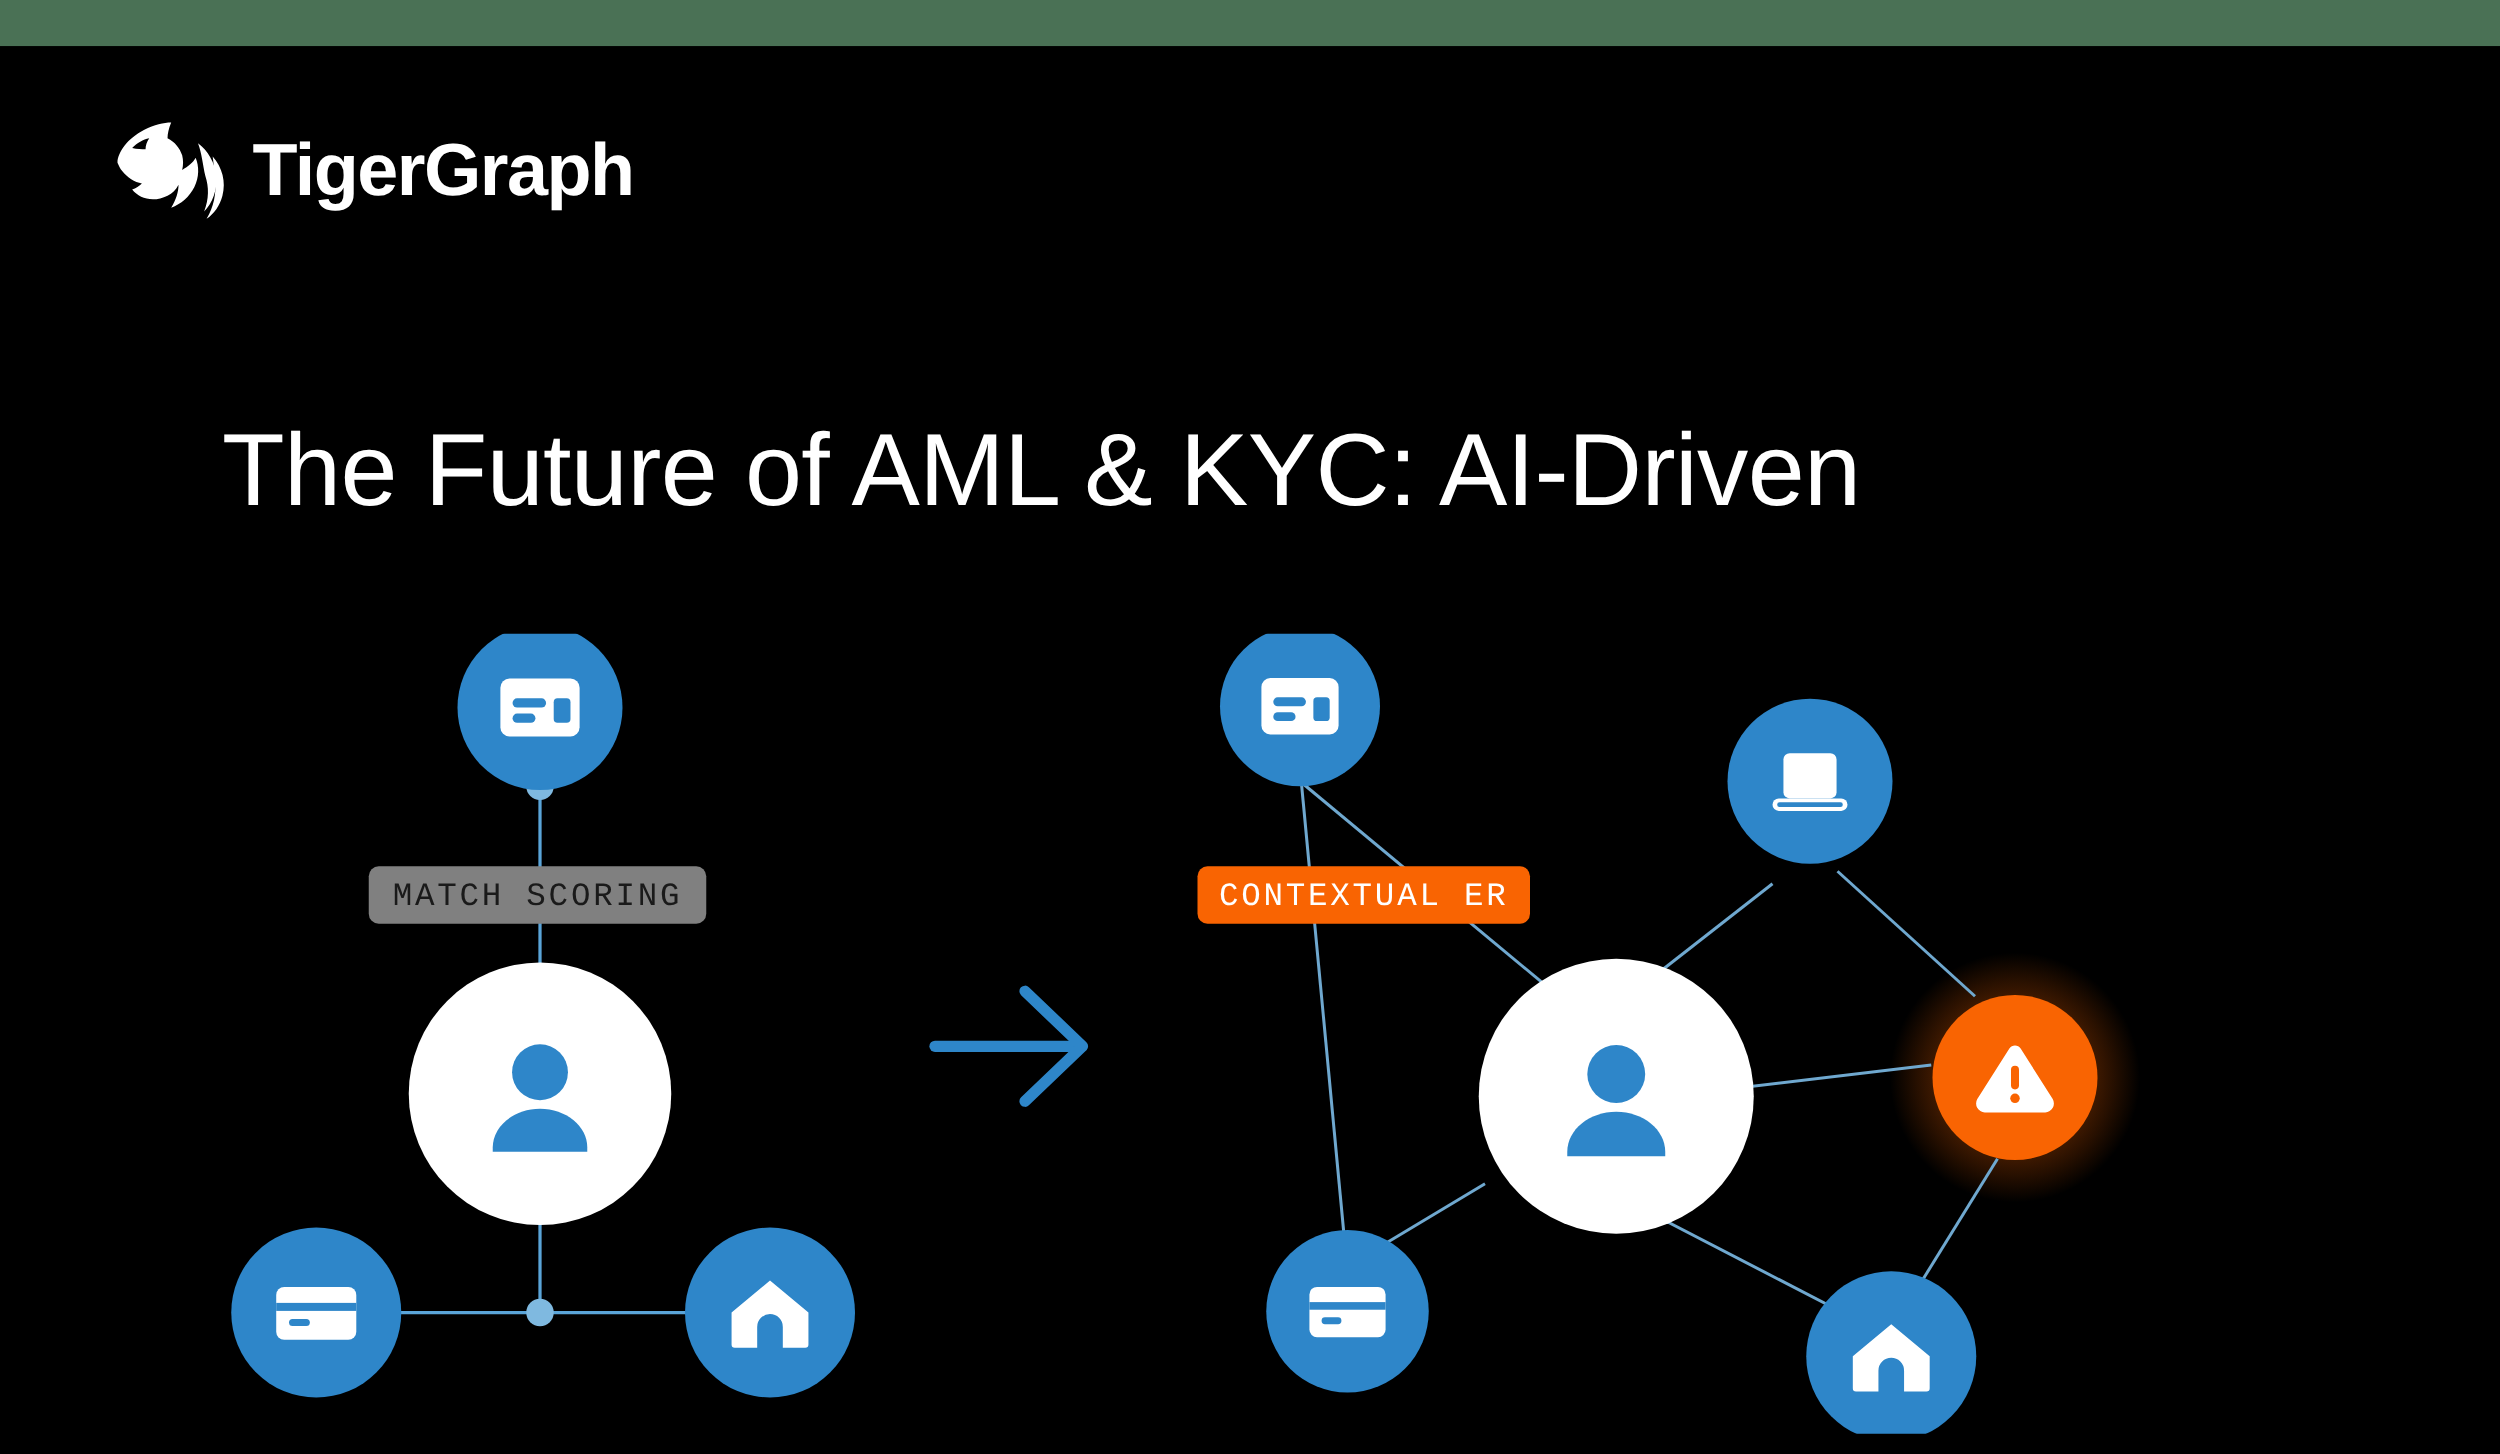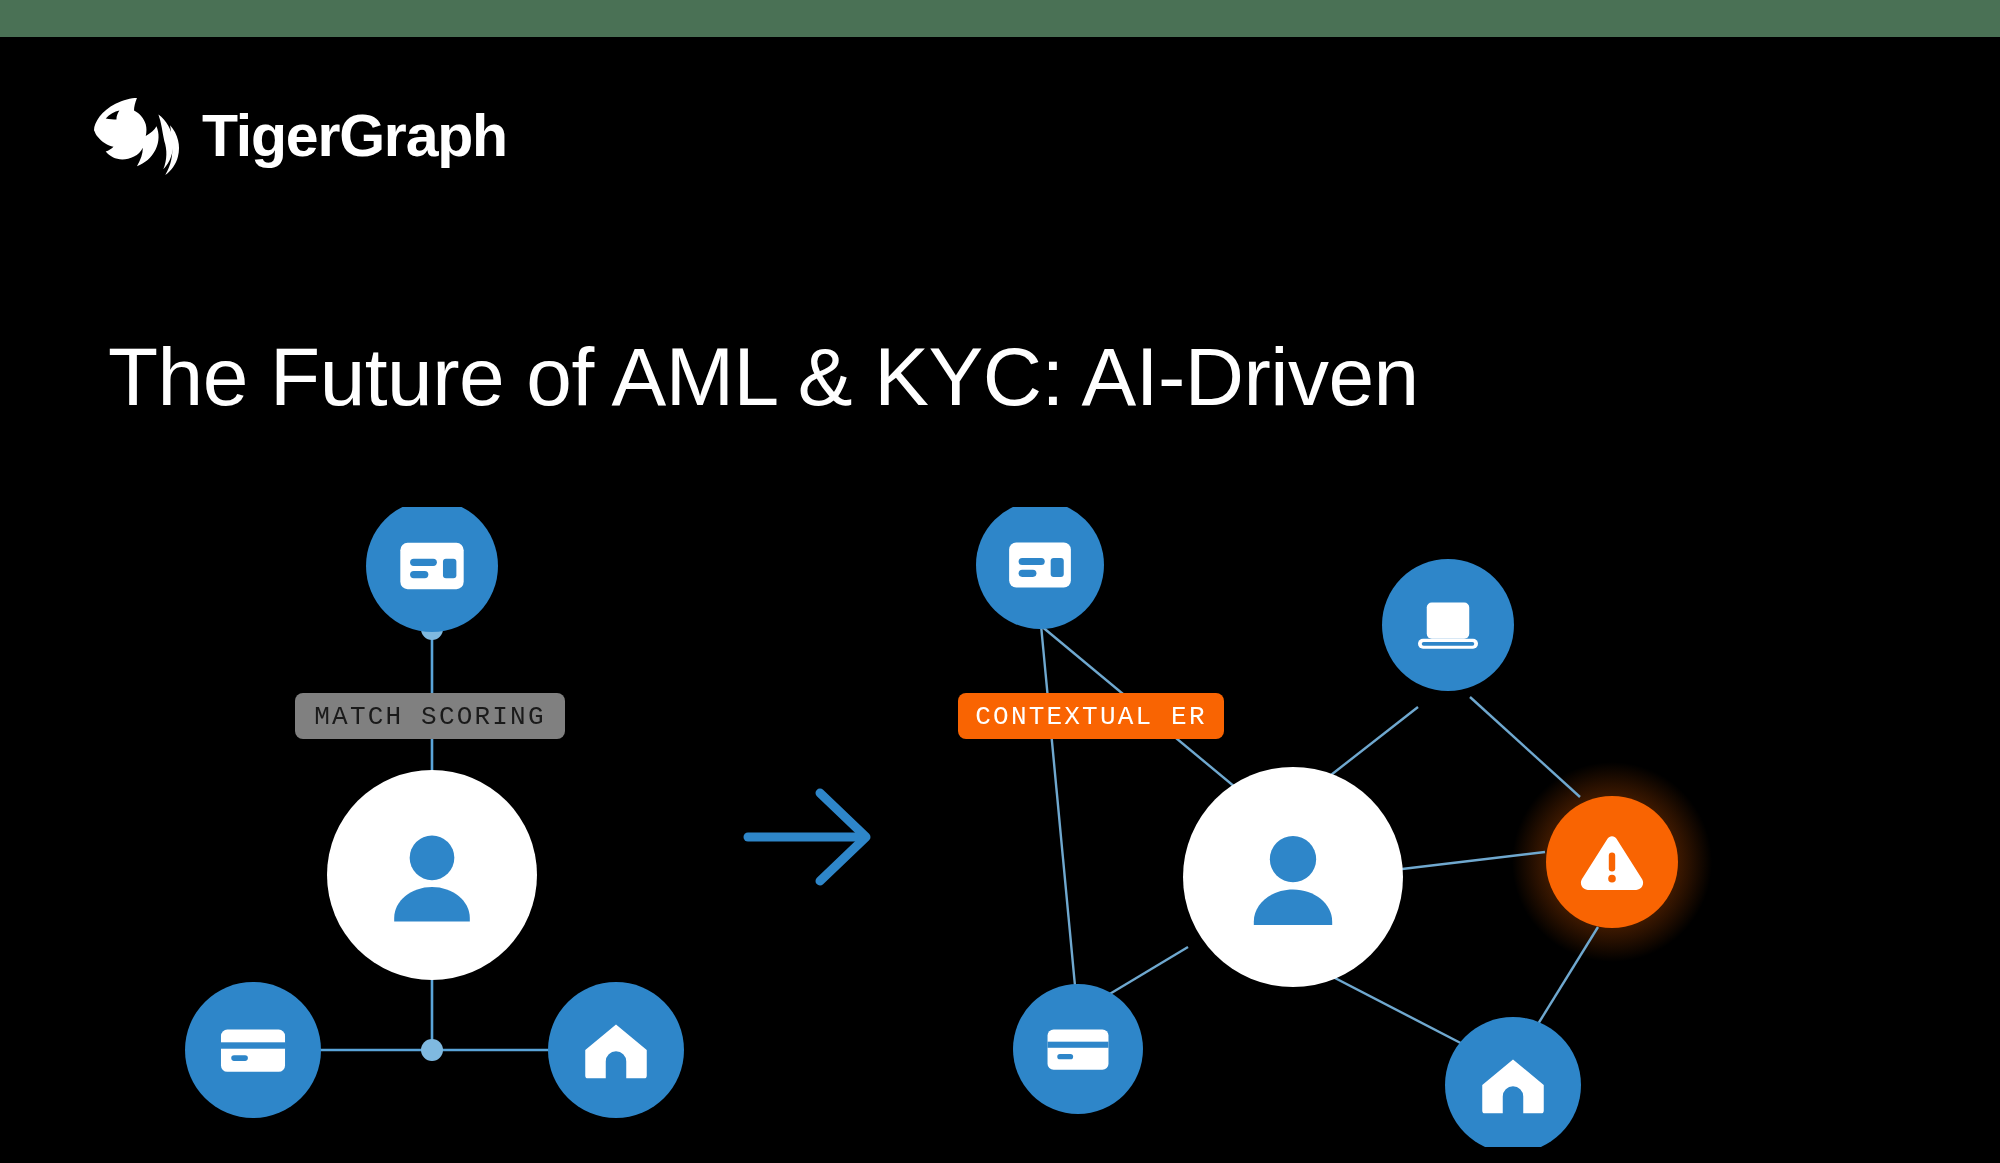--- a/index.html
+++ b/index.html
@@ -58,21 +58,21 @@
     position: absolute;
     left: 108px;
     top: 235px;
     width: 1450px;
     color: #ffffff;
     font-size: 82px;
     font-weight: 400;
     line-height: 1.22;
     letter-spacing: -0.5px;
   }
-  .title-line { display: block; white-space: nowrap; }
+  .title-line { display: block; white-space: nowrap; text-align: center; }
 
   
   #graphs {
     position: absolute;
     left: 0;
     top: 470px;
     width: 2000px;
     height: 640px;
   }
   #graph-svg { display: block; }

